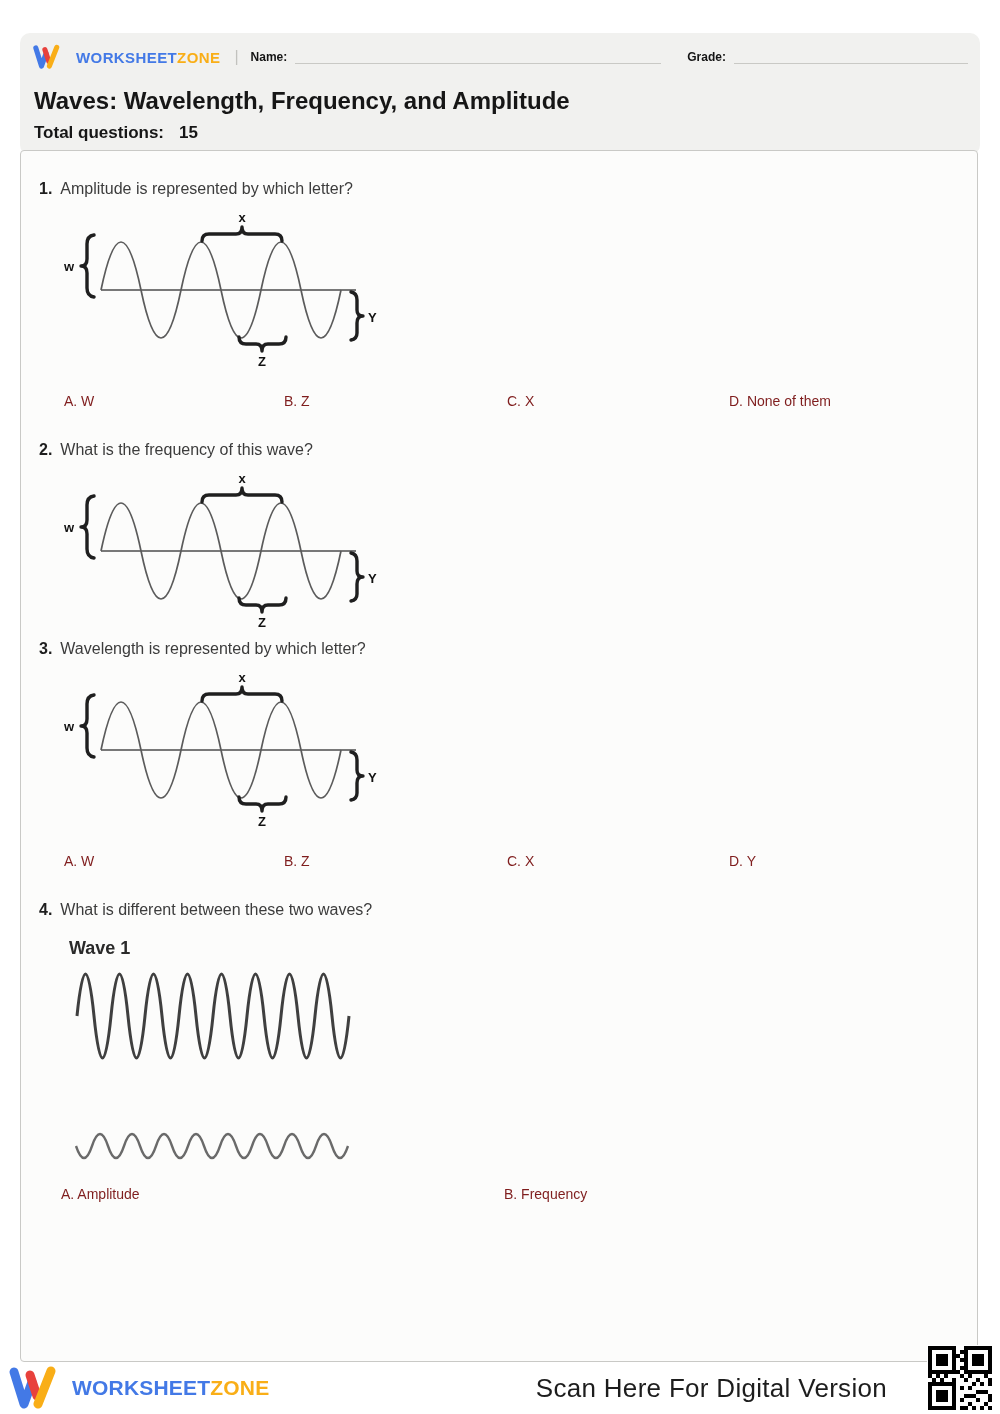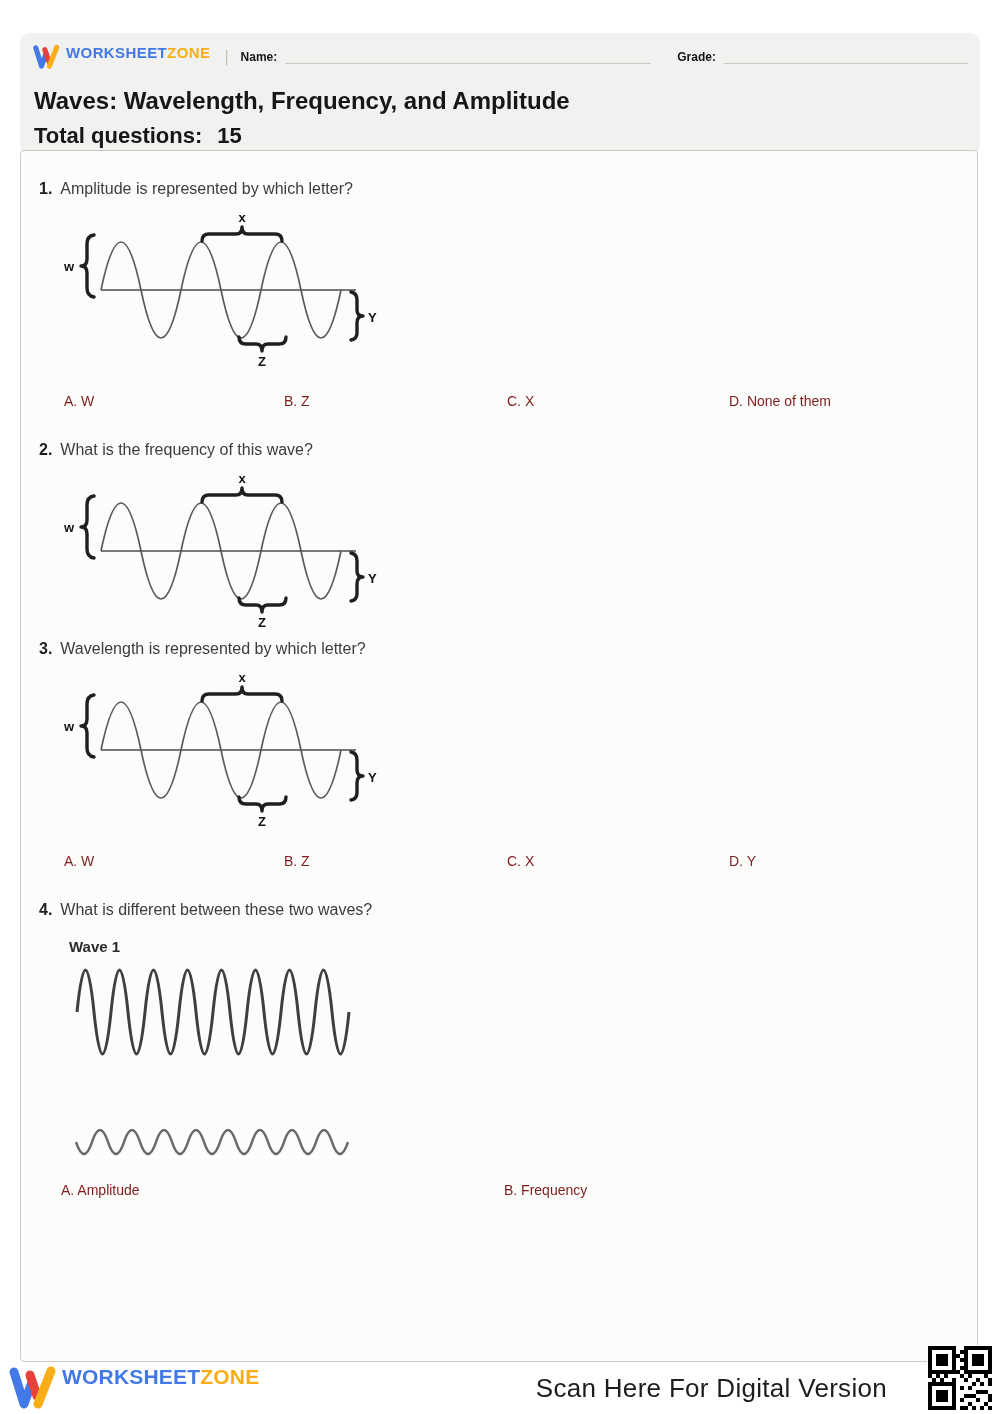--- a/index.html
+++ b/index.html
@@ -3,44 +3,44 @@
 <meta charset="utf-8">
 <style>
   html,body{margin:0;padding:0;background:#ffffff;}
   .page{position:relative;width:1000px;height:1414px;background:#ffffff;overflow:hidden;
         font-family:"Liberation Sans", sans-serif;}
 
   
   .header-panel{position:absolute;left:20px;top:33px;width:960px;height:122px;
         background:#f1f1ef;border-radius:10px;box-sizing:border-box;padding:10px 12px 0 12px;}
   .header-row{display:flex;align-items:center;height:28px;}
-  .brand{display:flex;gap:6px;}
+  .brand{display:flex;align-items:center;gap:16px;}
   .brand-text{font-size:15px;font-weight:bold;letter-spacing:.4px;white-space:nowrap;}
   .brand-text .b-blue{color:#4379e6;}
   .brand-text .b-orange{color:#f9ae17;}
   .hdr-divider{color:#c2c2be;font-size:16px;margin:0 12px 0 14px;font-weight:400;}
   .field-label{font-size:12px;font-weight:bold;color:#141414;}
   .write-line{border-bottom:1.5px solid #c9c9c5;height:13px;}
   .line-name{width:366px;margin-left:8px;}
   .grade-label{margin-left:26px;}
   .line-grade{flex:1;margin-left:8px;}
   .ws-title{margin:16px 0 0 2px;font-size:24px;font-weight:bold;color:#161616;}
-  .total-row{margin:8px 0 0 2px;font-size:22px;font-weight:bold;color:#161616;display:flex;gap:15px;}
+  .total-row{margin:8px 0 0 2px;font-size:17px;font-weight:bold;color:#161616;display:flex;gap:15px;}
 
   
   .qbox{position:absolute;left:20px;top:150px;width:958px;height:1212px;box-sizing:border-box;
         background:#fcfcfb;border:1px solid #c9c9c6;border-radius:4px;padding-top:27px;}
   .q-head{display:flex;gap:8px;margin-left:18px;font-size:16px;line-height:21px;}
   .q-num{font-weight:bold;color:#1e1e1e;}
   .q-text{color:#3c3c3c;}
   .wave-svg{display:block;margin:8px 0 0 35px;width:330px;height:170px;}
   .options{display:grid;grid-template-columns:220px 223px 222px auto;
         margin:16px 0 30px 43px;font-size:14px;color:#7f1d1d;}
   .opt.col3{grid-column:3;}
-  .wave-caption{margin:18px 0 0 48px;font-size:15px;font-weight:bold;color:#2a2a2a;}
+  .wave-caption{margin:18px 0 0 48px;font-size:18px;font-weight:bold;color:#2a2a2a;}
   .wave1-svg{display:block;margin:7px 0 0 50px;width:290px;height:100px;}
   .wave2-svg{display:block;margin:6px 0 0 50px;width:280px;height:36px;}
   .gap-between-waves{height:56px;}
   .options.last{margin-top:22px;margin-left:40px;}
 
   
   .footer{position:absolute;left:0;top:1362px;width:1000px;height:52px;background:#ffffff;
         display:flex;align-items:center;}
   .footer .brand{margin-left:8px;}
   .footer .brand-text{font-size:21px;letter-spacing:.2px;}

